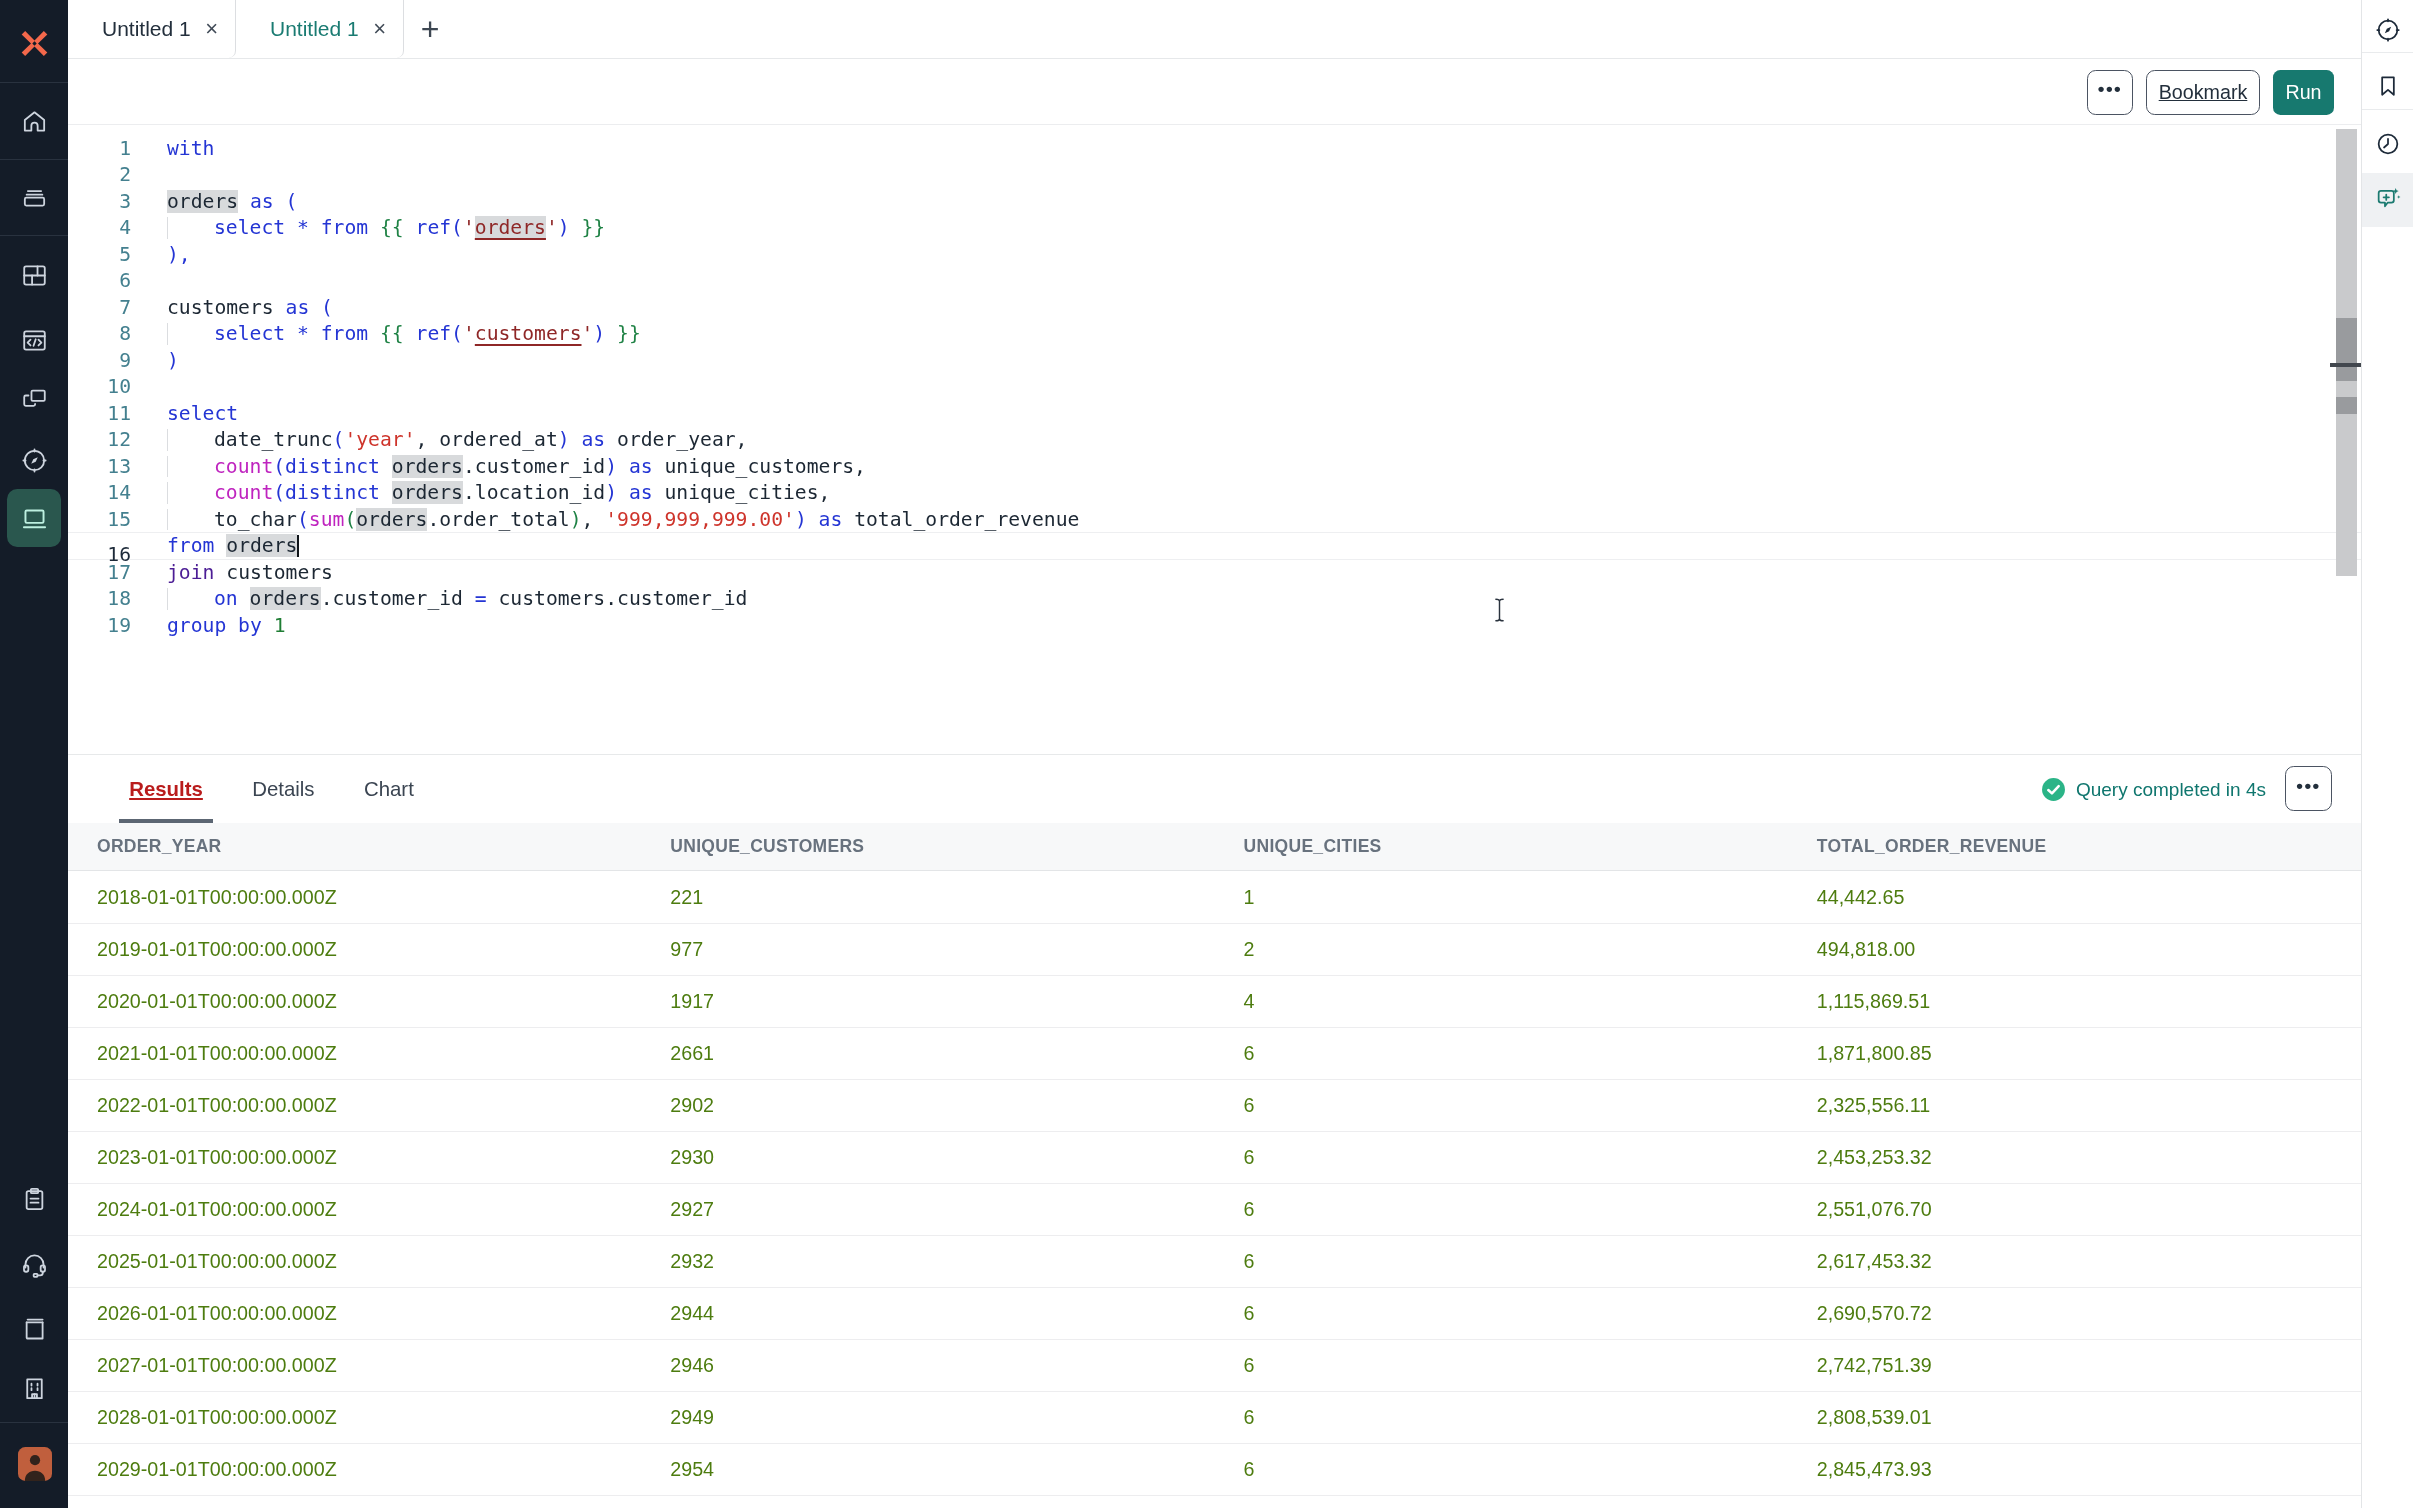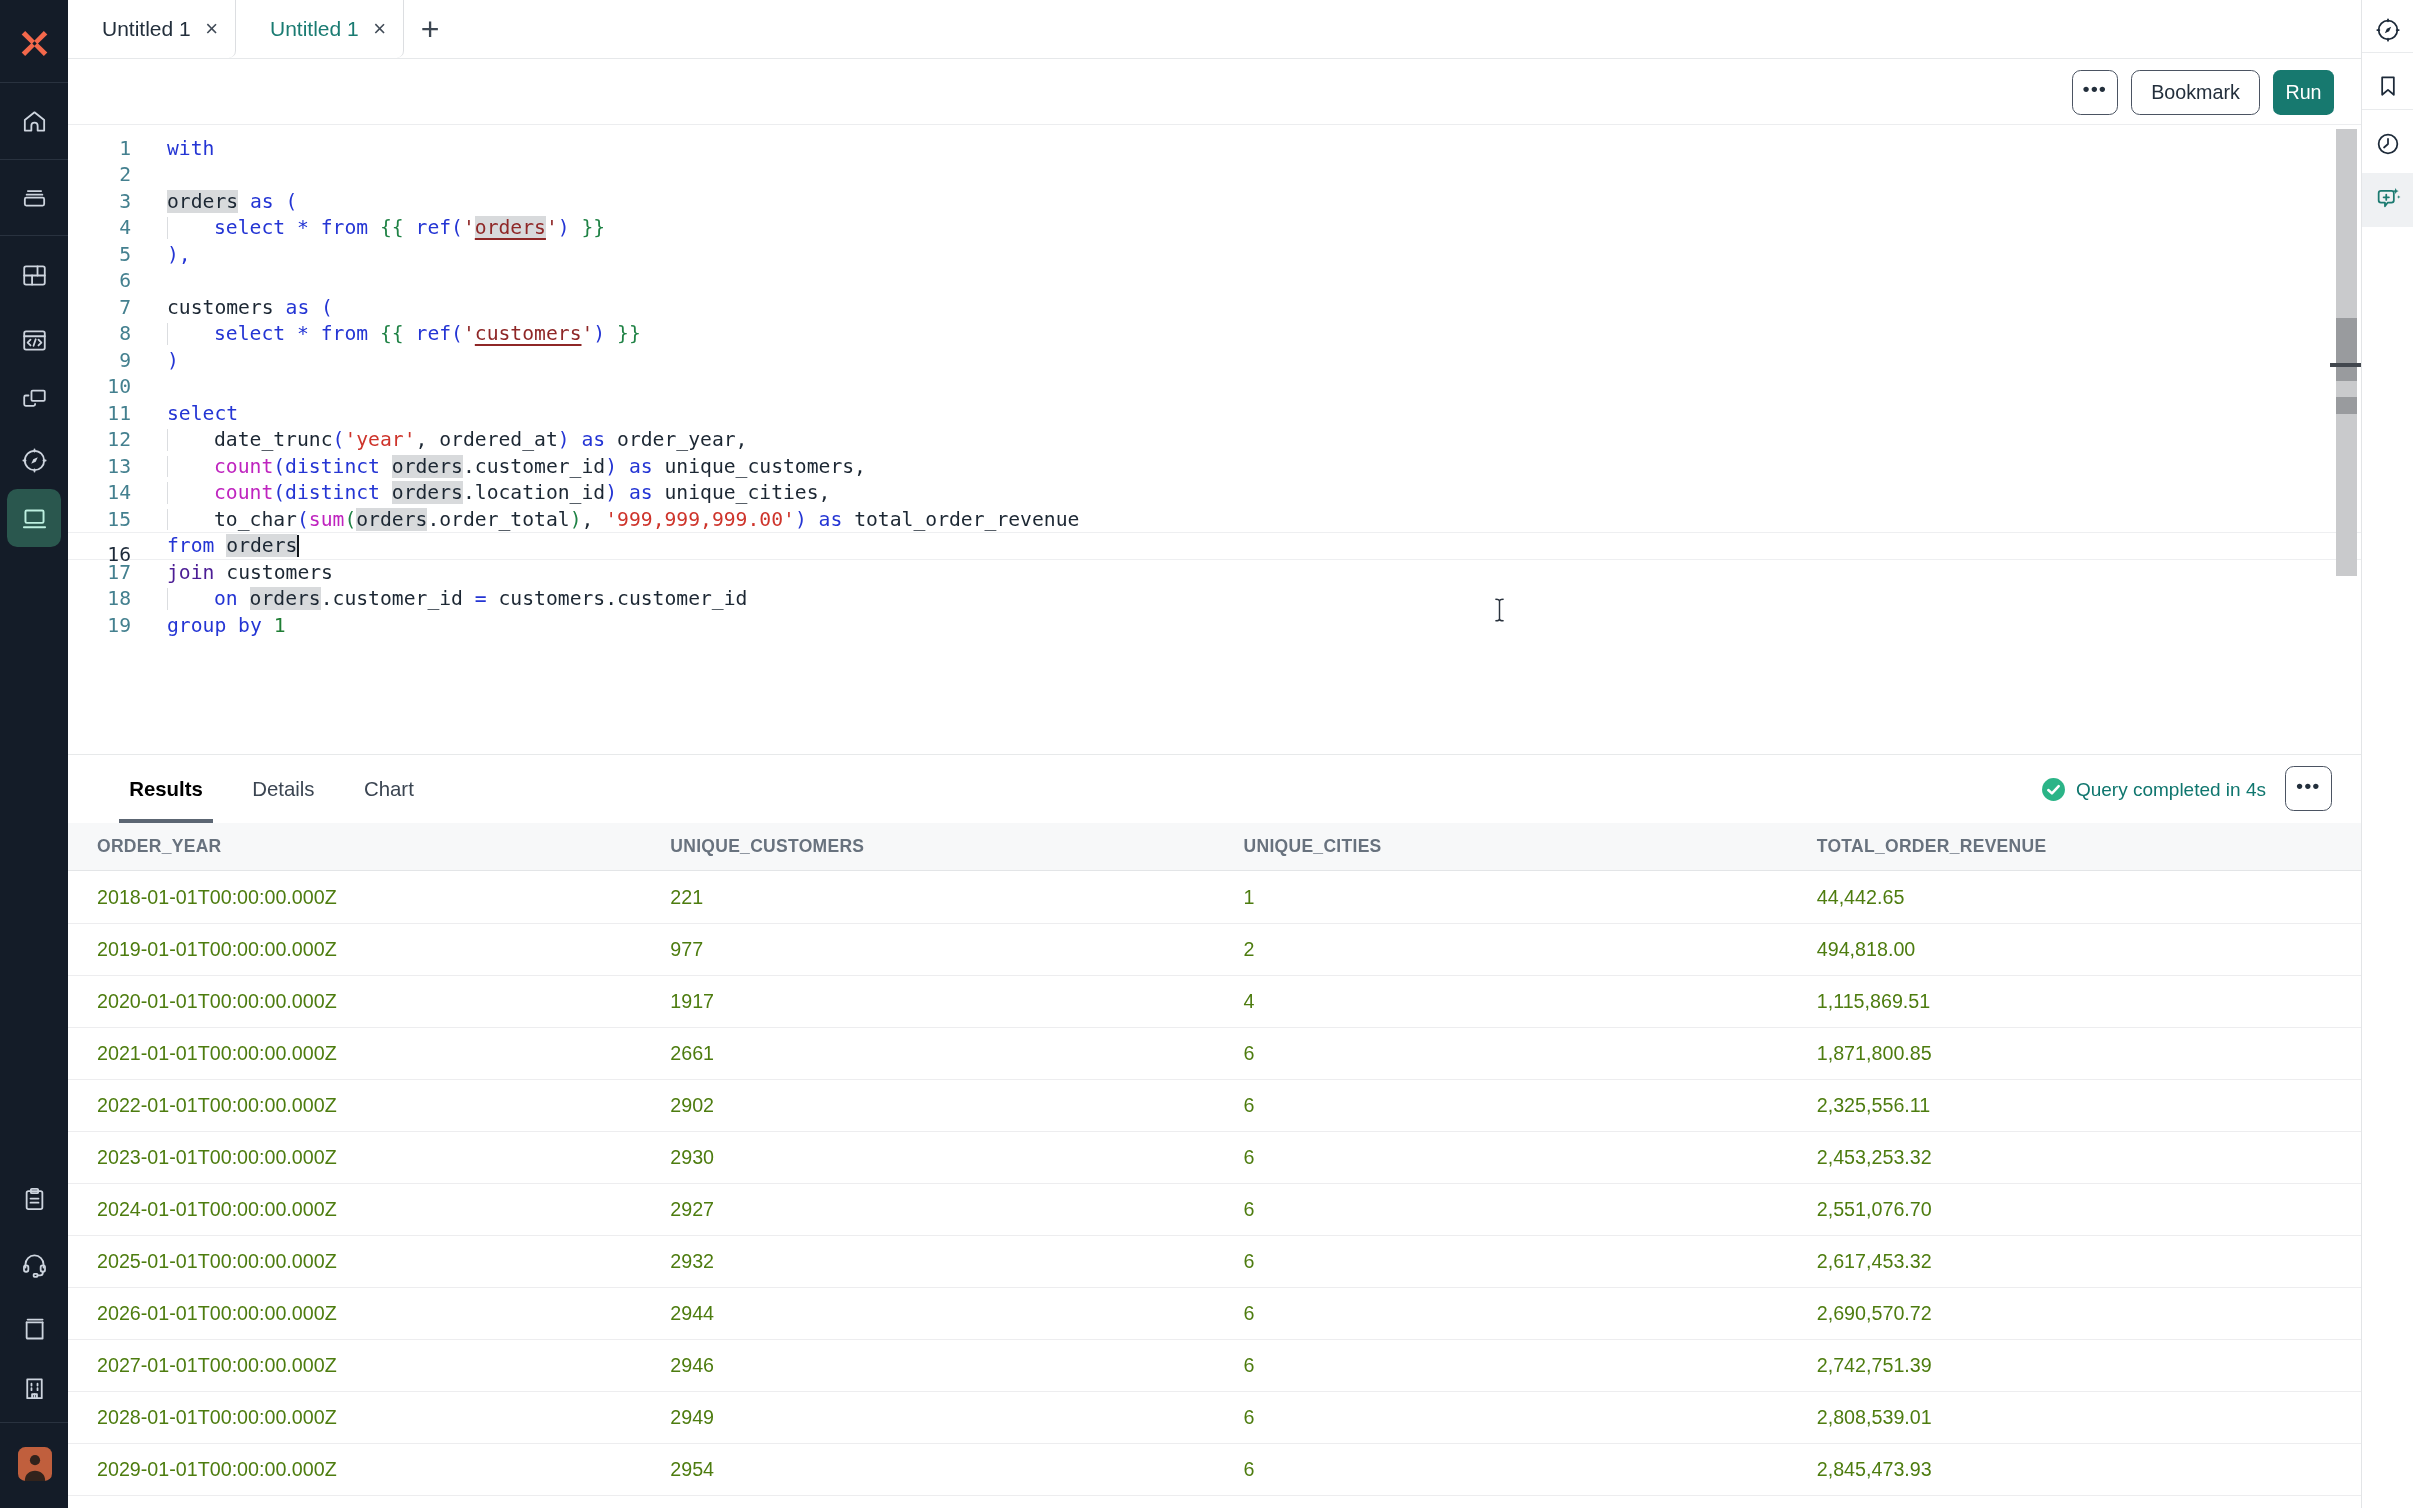--- a/index.html
+++ b/index.html
@@ -42,21 +42,21 @@
     color:#3d4752; cursor:pointer; font-weight:300; }
 
   
   #toolbar { position:absolute; left:0; top:60px; width:2293px; height:65px; background:#fff;
     border-bottom:0.7px solid #ecedef; display:flex; align-items:center; justify-content:flex-end;
     gap:13px; padding-right:27px; }
   .tool-btn { height:45px; border:1.5px solid #4b5462; border-radius:8.7px; background:#fff; color:#232f3c;
     font-size:19.7px; display:flex; align-items:center; justify-content:center; cursor:pointer;
     font-family:"Liberation Sans", sans-serif; }
   #more-btn { width:46px; font-size:19px; letter-spacing:1.5px; font-weight:bold; padding-bottom:5.8px; }
-  #bookmark-btn { width:129px; }
+  #bookmark-btn { width:114px;text-decoration:underline; }
   #run-btn { width:61px; height:45px; background:#17796f; border:none; border-radius:7.3px; color:#fff;
     font-size:19.7px; display:flex; align-items:center; justify-content:center; cursor:pointer; }
 
   
   #editor { position:absolute; left:0; top:125px; width:2293px; height:629px; background:#fff; overflow:hidden; }
   #code-lines { position:absolute; left:0; top:10.2px; width:100%; }
   .cl { display:flex; height:26.5px; align-items:center; width:100%; }
   .cl.current { box-shadow:0 -0.7px 0 #e7e9eb, 0 0.7px 0 #e7e9eb; }
   .gutter { width:63px; text-align:right; font-family:"DejaVu Sans Mono", monospace; font-size:19.7px; color:#44808f; flex:none; }
   .cl.current .gutter { color:#1d2a39;margin-top:17px; }
@@ -85,21 +85,21 @@
 
   
   #ibeam { position:absolute; left:1425px; top:472px; width:13px; height:26px; }
   #ibeam svg { width:13px; height:26px; stroke:#2a333e; stroke-width:2; fill:none; stroke-linecap:round; }
 
   
   #results-bar { position:absolute; left:0; top:754px; width:2293px; height:69px; background:#fff;
     border-top:0.7px solid #e7e9ea; display:flex; align-items:stretch; padding-left:51px; }
   .res-tab { position:relative; display:flex; align-items:center; padding:0 10.2px; margin-right:29px;
     font-size:20.4px; color:#3b4552; cursor:pointer; }
-  .res-tab.active { color:#000000; font-weight:bold; }
+  .res-tab.active { color:#b91c1c; font-weight:bold;text-decoration:underline; }
   .res-tab.active::after { content:""; position:absolute; left:0; right:0; bottom:0; height:3.6px; background:#5c6673; }
   #status { position:absolute; right:95px; top:0; height:69px; display:flex; align-items:center; gap:10.2px; }
   #status-check { width:25px; height:25px; }
   #status-text { font-size:19px; color:#0f766e; }
   #res-more { position:absolute; right:29px; top:11px; width:47px; height:45px; border:1.5px solid #4b5462;
     border-radius:8.7px; background:#fff; color:#232f3c; font-size:19px; letter-spacing:1.5px; font-weight:bold;
     display:flex; align-items:center; justify-content:center; padding-bottom:5.8px; cursor:pointer; }
 
   
   #table-header { position:absolute; left:0; top:823px; width:2293px; height:48px; background:#f7f8f9;

